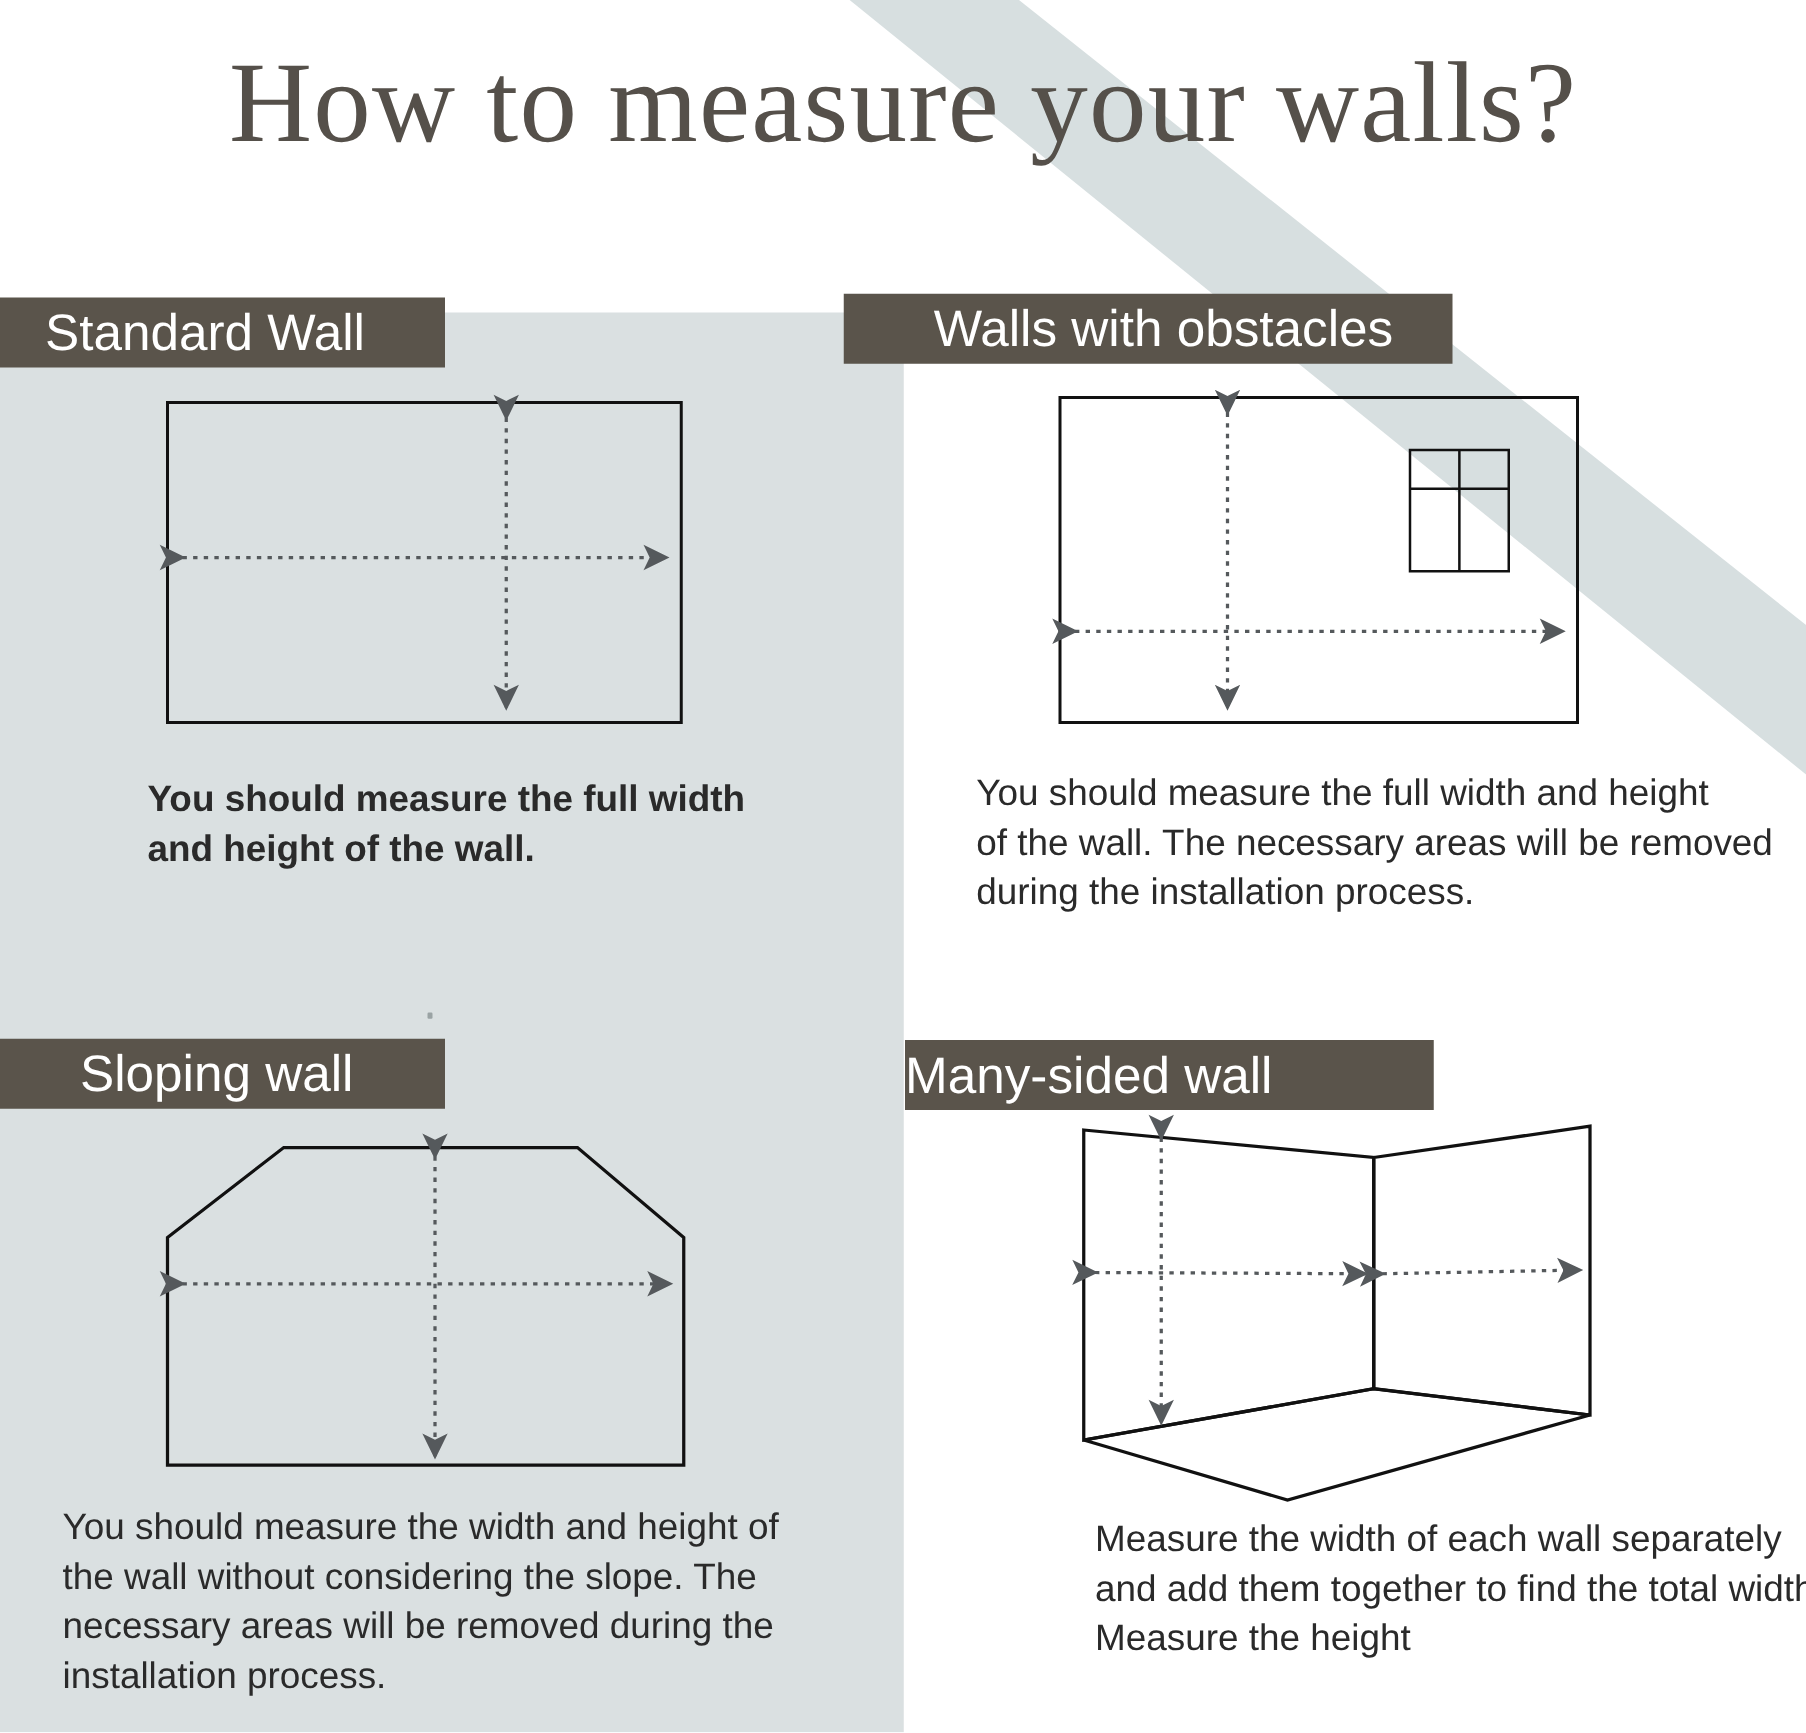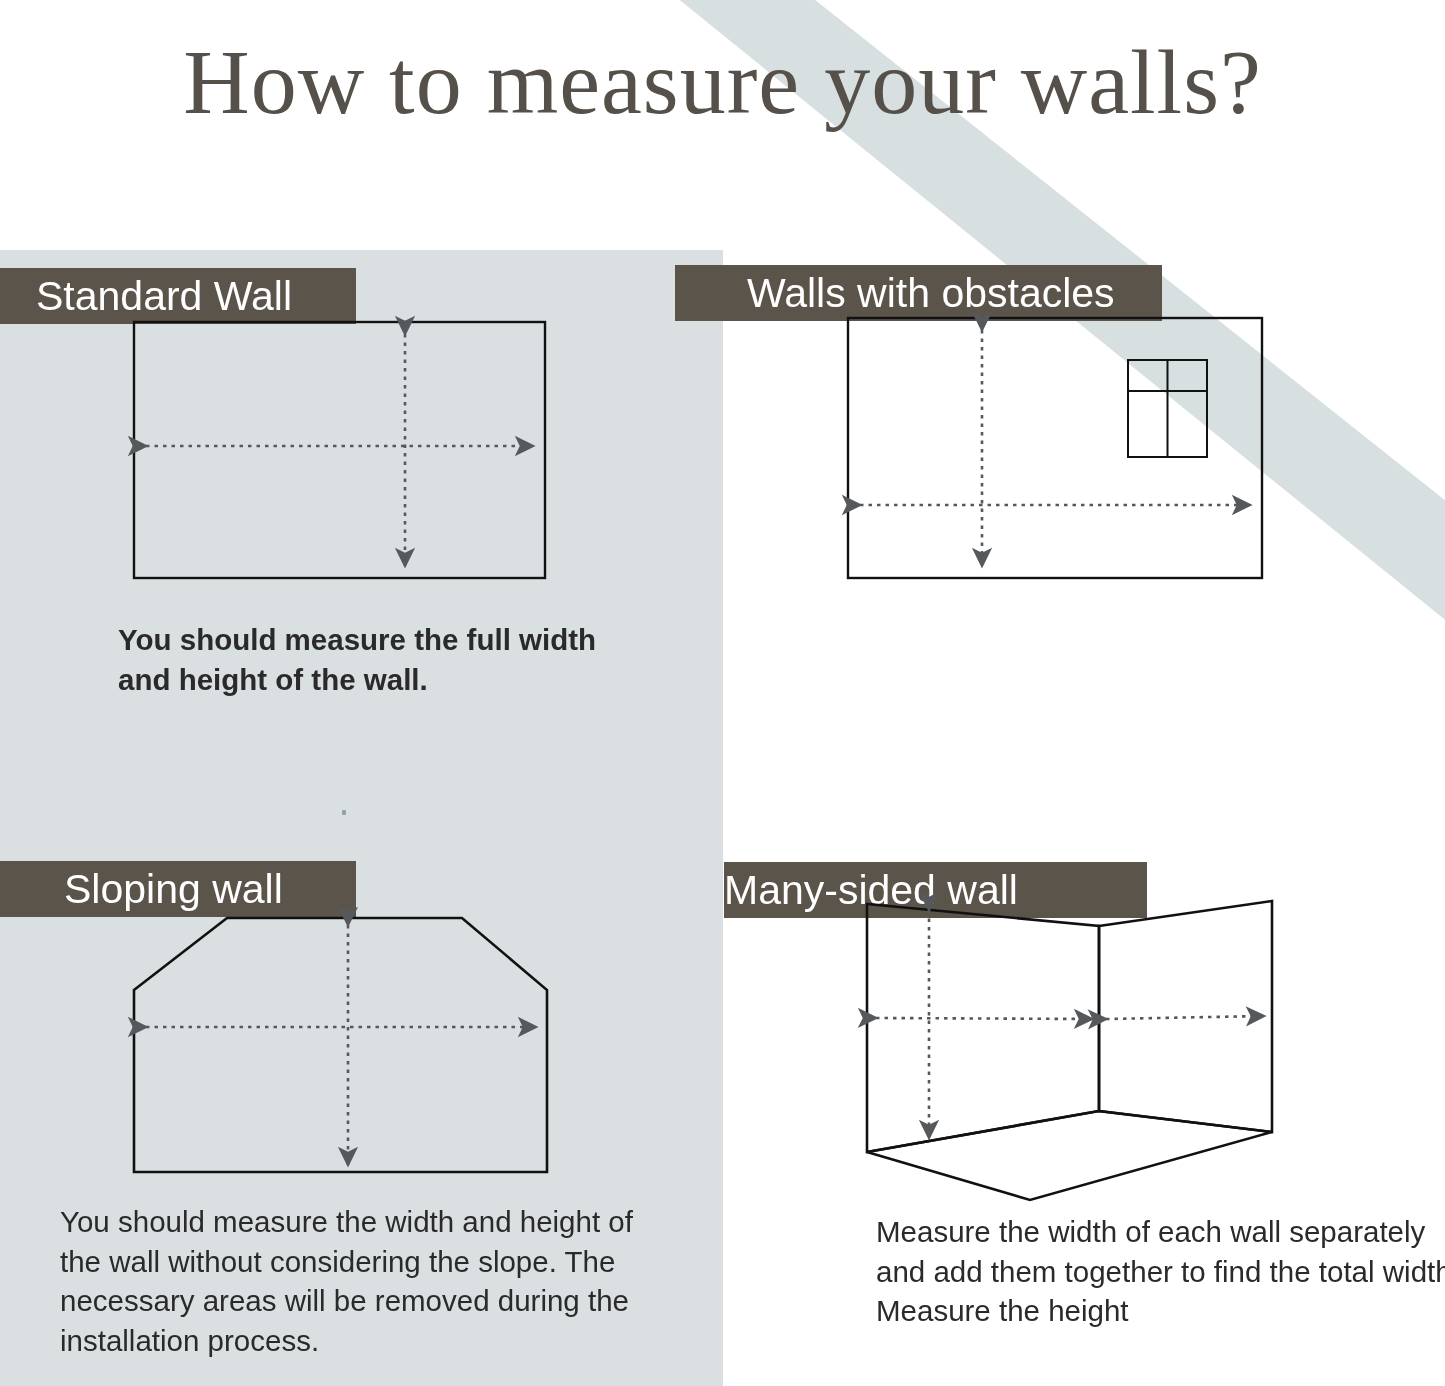--- a/index.html
+++ b/index.html
@@ -35,21 +35,20 @@
   }
 
   
   .hdr {
     position: absolute;
     background: #5a544b;
     color: #ffffff;
     display: flex;
     align-items: center;
     box-sizing: border-box;
-    margin-top: 30px;
   }
   .hdr .hdr-label {
     font-size: 41px;
     line-height: 1;
     font-weight: 400;
     letter-spacing: 0px;
     white-space: nowrap;
   }
 
   #hdr-standard   { left: 0px;   top: 238px;  width: 356px; height: 56px; padding-left: 36px; }
@@ -60,21 +59,21 @@
   
   .caption {
     position: absolute;
     color: #2a2a2a;
     font-size: 29.5px;
     line-height: 1.34;
     white-space: pre-line;
   }
   #cap-standard  { left: 118px; top: 620px;  width: 560px; font-weight: bold; }
   #cap-obstacles { left: 781px; top: 615px;  width: 640px; }
-  #cap-sloping   { left: 60px;  top: 1202px; width: 600px; }
+  #cap-sloping   { left: 50px;  top: 1202px; width: 600px; }
   #cap-manysided { left: 866px; top: 1212px; width: 600px; margin-left: 10px; }
 
   
   #page-title {
     position: absolute;
     left: 0;
     top: 36px;
     width: 1445px;
     text-align: center;
     font-family: "Liberation Serif", serif;
@@ -153,20 +152,23 @@
       <rect x="298" y="60" width="79" height="97" fill="none" stroke="#111111" stroke-width="2"></rect>
       <line x1="337.5" y1="60" x2="337.5" y2="157" stroke="#111111" stroke-width="2"></line>
       <line x1="298" y1="91" x2="377" y2="91" stroke="#111111" stroke-width="2"></line>
     </g>
 
     <line x1="152" y1="30" x2="152" y2="266" stroke="#55595c" stroke-width="2.6" stroke-dasharray="3.5,5" marker-start="url(#arrB)" marker-end="url(#arrB)"></line>
 
     <line x1="30" y1="205" x2="420" y2="205" stroke="#55595c" stroke-width="2.6" stroke-dasharray="3.5,5" marker-start="url(#arrB)" marker-end="url(#arrB)"></line>
   </svg>
 
+  <div class="caption" id="cap-obstacles">You should measure the full width and height
+of the wall. The necessary areas will be removed
+during the installation process.</div>
 
   <div class="hdr" id="hdr-sloping">
     <span class="hdr-label">Sloping wall</span>
   </div>
 
   <svg class="diagram" id="dia-sloping" viewBox="0 0 450 300">
     <defs>
       <marker id="arrC" markerWidth="9" markerHeight="9" refX="7.5" refY="4.5" orient="auto">
         <path d="M8.5,4.5 L0.5,0.6 L2.4,4.5 L0.5,8.4 Z" fill="#55595c"></path>
       </marker>

